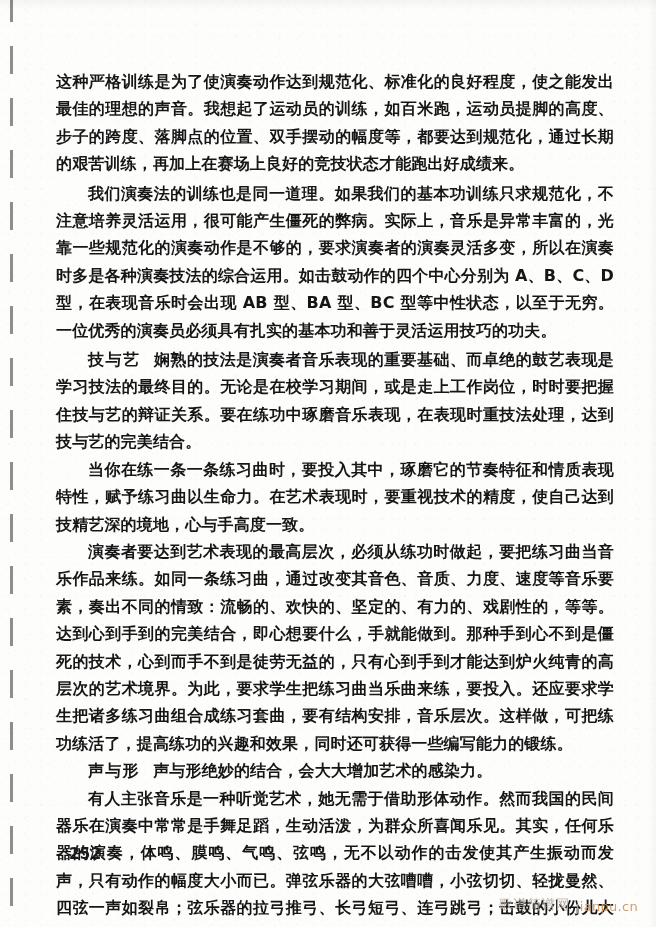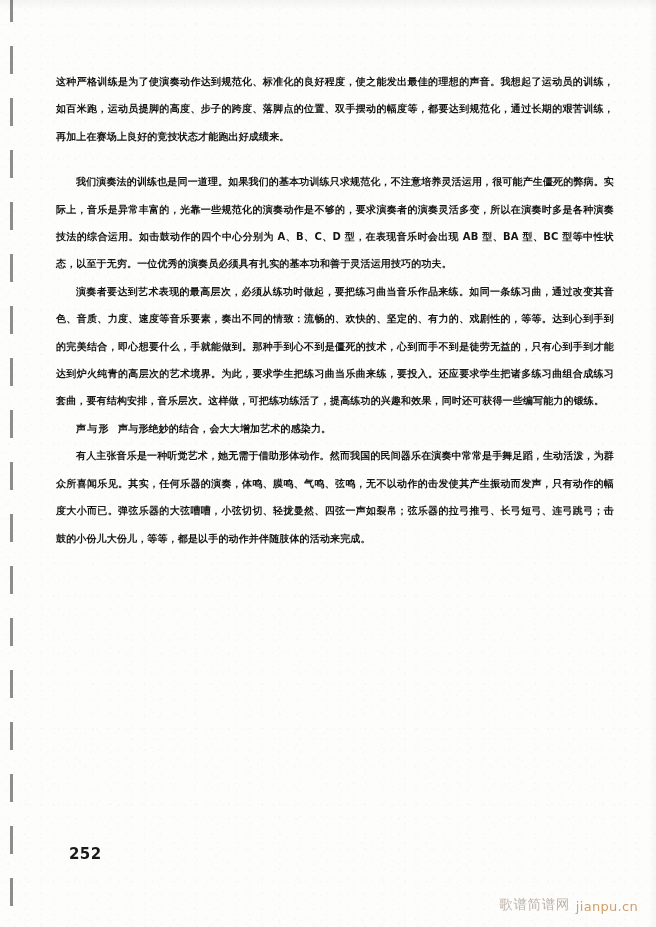--- a/index.html
+++ b/index.html
@@ -59,36 +59,36 @@
   .text-column {
     position: absolute;
     left: 56px;
     top: 68px;
     width: 558px;
   }
 
   p.body-par {
     margin: 0;
     font-family: "DejaVu Sans", "Liberation Sans", sans-serif;
-    font-size: 10px;
+    font-size: 16px;
     line-height: 27.4px;
     color: #161616;
     text-align: justify;
     text-justify: inter-character;
     letter-spacing: 0.15px;
     font-weight: 700;
     -webkit-font-smoothing: none;
   }
 
   p.indent {
     text-indent: 2em;
   }
 
   p.gap {
-    margin-top: 18px;
+    margin-top: 2px;
   }
 
   .heading-run {
     font-weight: 700;
     letter-spacing: 1.2px;
     margin-right: 0.85em;
   }
 
   .page-number {
     position: absolute;
@@ -151,21 +151,27 @@
   <div class="text-column">
 
     <p class="body-par">
       <span>这种严格训练是为了使演奏动作达到规范化、标准化的良好程度，使之能发出最佳的理想的声音。我想起了运动员的训练，如百米跑，运动员提脚的高度、步子的跨度、落脚点的位置、双手摆动的幅度等，都要达到规范化，通过长期的艰苦训练，再加上在赛场上良好的竞技状态才能跑出好成绩来。</span>
     </p>
 
     <p class="body-par indent gap">
       <span>我们演奏法的训练也是同一道理。如果我们的基本功训练只求规范化，不注意培养灵活运用，很可能产生僵死的弊病。实际上，音乐是异常丰富的，光靠一些规范化的演奏动作是不够的，要求演奏者的演奏灵活多变，所以在演奏时多是各种演奏技法的综合运用。如击鼓动作的四个中心分别为 A、B、C、D 型，在表现音乐时会出现 AB 型、BA 型、BC 型等中性状态，以至于无穷。一位优秀的演奏员必须具有扎实的基本功和善于灵活运用技巧的功夫。</span>
     </p>
 
+    <p class="body-par indent gap">
+      <span class="heading-run">技与艺</span><span>娴熟的技法是演奏者音乐表现的重要基础、而卓绝的鼓艺表现是学习技法的最终目的。无论是在校学习期间，或是走上工作岗位，时时要把握住技与艺的辩证关系。要在练功中琢磨音乐表现，在表现时重技法处理，达到技与艺的完美结合。</span>
+    </p>
 
+    <p class="body-par indent">
+      <span>当你在练一条一条练习曲时，要投入其中，琢磨它的节奏特征和情质表现特性，赋予练习曲以生命力。在艺术表现时，要重视技术的精度，使自己达到技精艺深的境地，心与手高度一致。</span>
+    </p>
 
     <p class="body-par indent">
       <span>演奏者要达到艺术表现的最高层次，必须从练功时做起，要把练习曲当音乐作品来练。如同一条练习曲，通过改变其音色、音质、力度、速度等音乐要素，奏出不同的情致：流畅的、欢快的、坚定的、有力的、戏剧性的，等等。达到心到手到的完美结合，即心想要什么，手就能做到。那种手到心不到是僵死的技术，心到而手不到是徒劳无益的，只有心到手到才能达到炉火纯青的高层次的艺术境界。为此，要求学生把练习曲当乐曲来练，要投入。还应要求学生把诸多练习曲组合成练习套曲，要有结构安排，音乐层次。这样做，可把练功练活了，提高练功的兴趣和效果，同时还可获得一些编写能力的锻练。</span>
     </p>
 
     <p class="body-par indent">
       <span class="heading-run">声与形</span><span>声与形绝妙的结合，会大大增加艺术的感染力。</span>
     </p>
 
     <p class="body-par indent">

